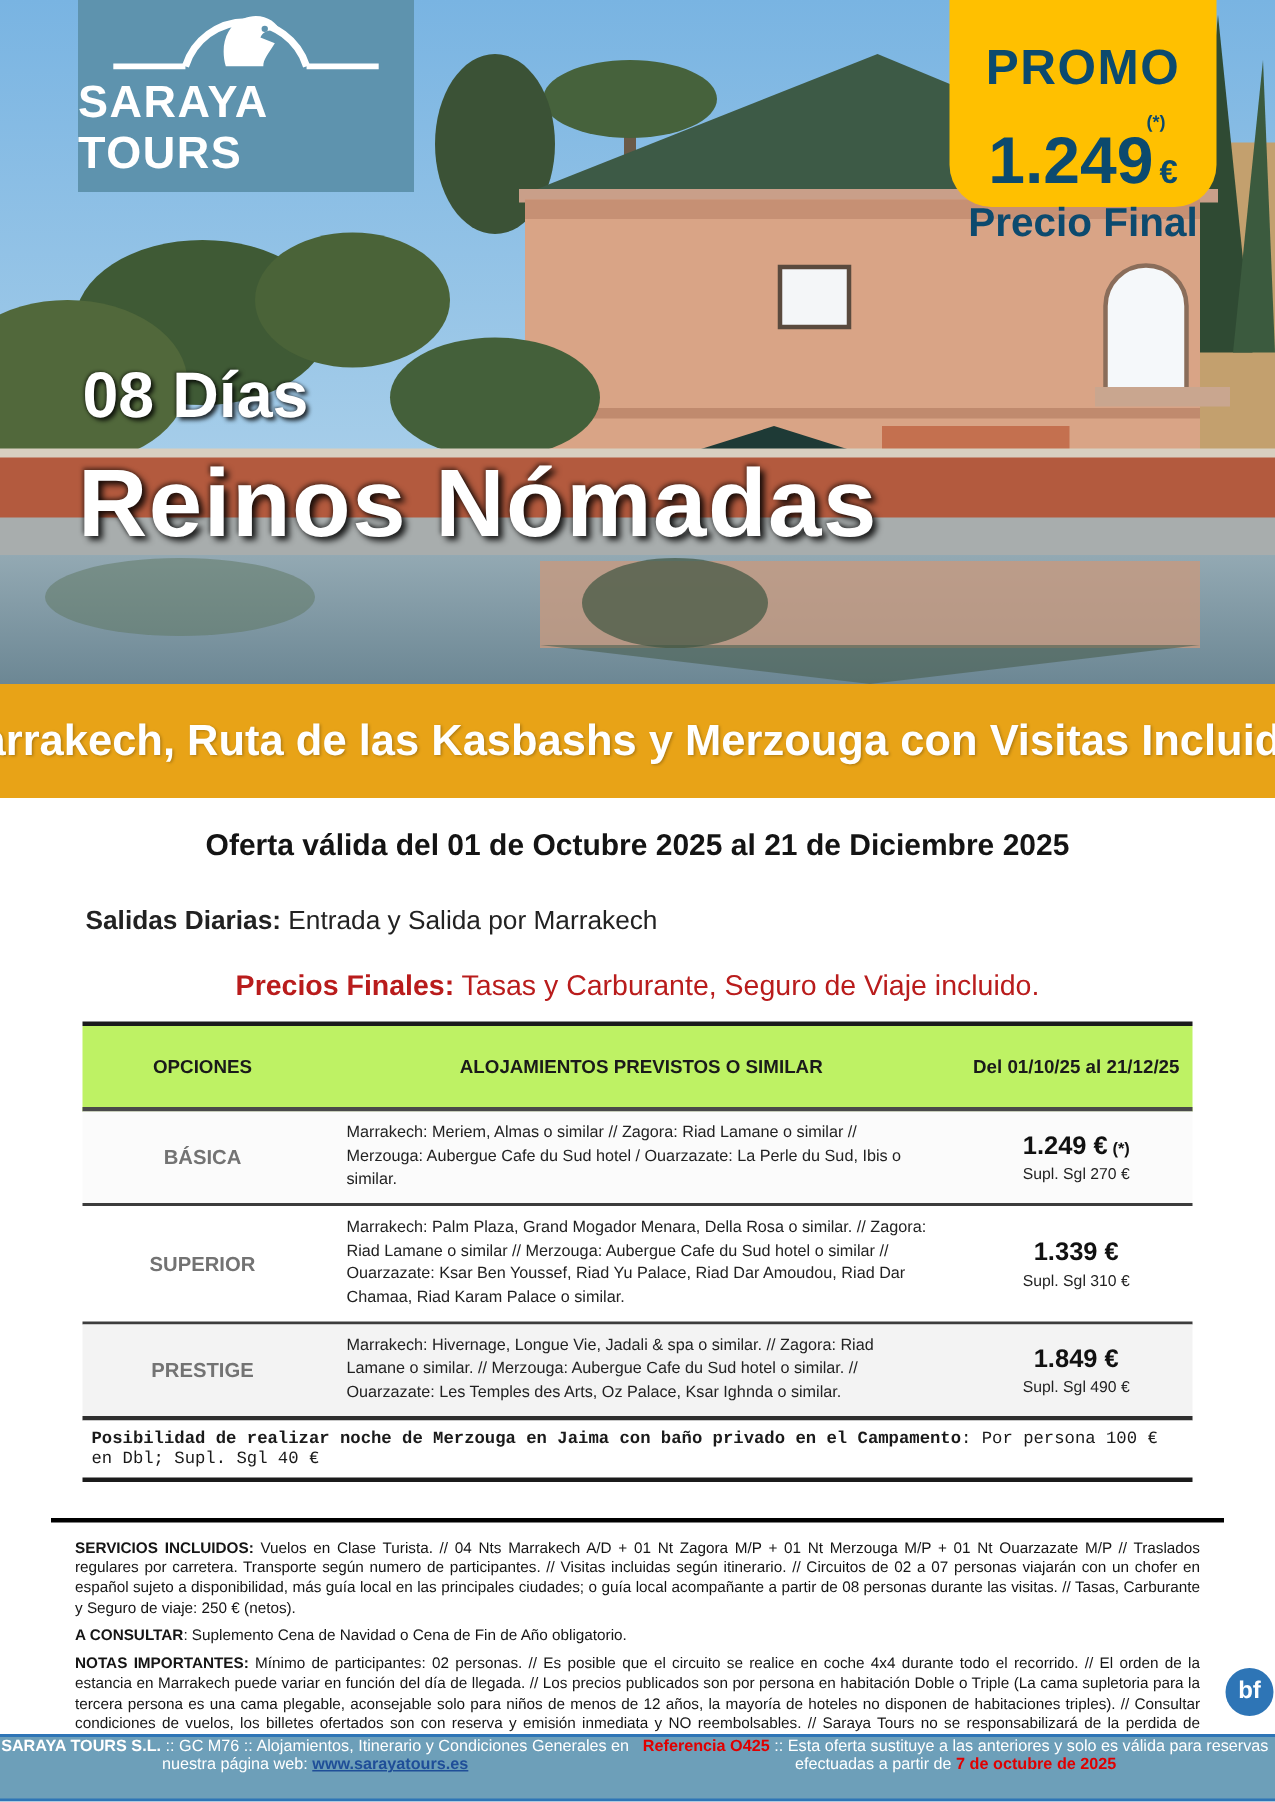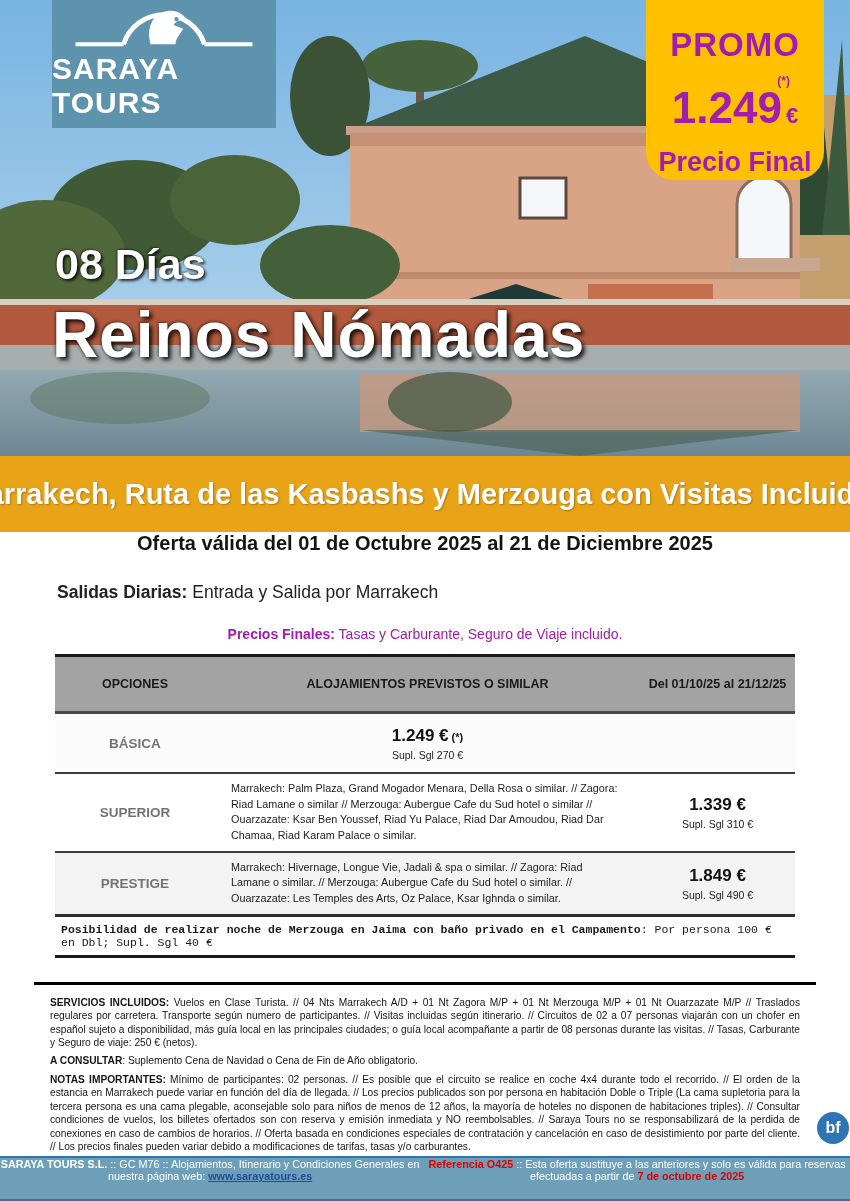--- a/index.html
+++ b/index.html
@@ -10,49 +10,49 @@
   
   .hero{position:relative;width:850px;height:456px;overflow:hidden;}
   .hero svg.photo{position:absolute;left:0;top:0;}
   .logo-box{
     position:absolute;left:52px;top:0;width:224px;height:128px;
     background:#5E93AE;display:flex;flex-direction:column;align-items:center;
     justify-content:flex-end;padding-bottom:8px;box-sizing:border-box;
   }
   .logo-text{color:#fff;font-weight:bold;font-size:30px;letter-spacing:1px;margin-top:2px;}
   .promo{
-    position:absolute;left:646px;top:0;width:178px;height:180px;
-    background:#FFC000;border-radius:0 0 28px 28px;color:#a21caf;text-align:center;
+    position:absolute;left:633px;top:0;width:178px;height:138px;
+    background:#FFC000;border-radius:0 0 28px 28px;color:#0c4a6e;text-align:center;
   }
   .promo-label{font-size:33px;font-weight:bold;letter-spacing:1px;margin-top:26px;}
   .promo-ast{font-size:12px;font-weight:bold;text-align:right;padding-right:34px;margin-top:10px;height:12px;}
   .promo-price{font-size:44px;font-weight:bold;line-height:1;margin-top:0;}
   .promo-cur{font-size:22px;font-weight:bold;margin-left:4px;}
-  .promo-final{font-size:27px;font-weight:bold;margin-top:17px;}
+  .promo-final{font-size:27px;font-weight:bold;margin-top:3px;}
   .days{
     position:absolute;left:55px;top:240px;font-size:43px;font-weight:bold;color:#fff;
     text-shadow:2px 2px 3px rgba(0,0,0,.8), -1px -1px 2px rgba(0,0,0,.45);
   }
   .title{
     position:absolute;left:52px;top:298px;font-size:64px;font-weight:bold;color:#fff;letter-spacing:1px;
     text-shadow:3px 3px 4px rgba(0,0,0,.85), -1px -1px 3px rgba(0,0,0,.5);
   }
   
   .banner{
     width:850px;height:76px;background:#E8A317;display:flex;align-items:center;justify-content:center;
   }
   .banner-text{color:#fff;font-size:29px;font-weight:bold;text-shadow:1px 1px 2px rgba(0,0,0,.25);white-space:nowrap;}
   
-  .validity{text-align:center;font-size:20px;font-weight:bold;color:#141414;}
+  .validity{text-align:center;margin-top:21px;font-size:20px;font-weight:bold;color:#141414;}
   .departures{margin:24px 0 0 57px;font-size:17.5px;color:#222;line-height:1.55;}
-  .prices-note{text-align:center;margin-top:20px;font-size:14px;color:#a21caf;}
+  .prices-note{text-align:center;margin-top:20px;font-size:19px;color:#b91c1c;}
   
   .tbl{width:740px;margin:12px 0 0 55px;border-top:3px solid #1b1b1b;}
   .tbl-header{
-    display:grid;grid-template-columns:160px 425px 155px;background:#a3a3a3;
+    display:grid;grid-template-columns:160px 425px 155px;background:#bef264;
     border-bottom:3px solid #4a4a4a;height:54px;align-items:center;text-align:center;
     font-weight:bold;font-size:12.5px;color:#1a1a1a;
   }
   .tbl-row{
     display:grid;grid-template-columns:160px 425px 155px;align-items:center;
     border-bottom:2px solid #3c3c3c;padding:7px 0;min-height:44px;
   }
   .tbl-row.r0{background:#fbfbfb;}
   .tbl-row.r1{background:#ffffff;}
   .tbl-row.r2{background:#f3f3f3;border-bottom:3px solid #2e2e2e;}
@@ -175,20 +175,21 @@
 
 <div class="tbl">
   <div class="tbl-header">
     <div>OPCIONES</div>
     <div>ALOJAMIENTOS PREVISTOS O SIMILAR</div>
     <div>Del 01/10/25 al 21/12/25</div>
   </div>
 
   <div class="tbl-row r0">
     <div class="opt">BÁSICA</div>
+    <div class="acc">Marrakech: Meriem, Almas o similar // Zagora: Riad Lamane o similar // Merzouga: Aubergue Cafe du Sud hotel / Ouarzazate: La Perle du Sud, Ibis o similar.</div>
     <div class="price-cell">
       <div><span class="price-big">1.249 €</span><span class="price-note"> (*)</span></div>
       <div class="suppl">Supl. Sgl 270 €</div>
     </div>
   </div>
 
   <div class="tbl-row r1">
     <div class="opt">SUPERIOR</div>
     <div class="acc">Marrakech: Palm Plaza, Grand Mogador Menara, Della Rosa o similar. // Zagora: Riad Lamane o similar // Merzouga: Aubergue Cafe du Sud hotel o similar // Ouarzazate: Ksar Ben Youssef, Riad Yu Palace, Riad Dar Amoudou, Riad Dar Chamaa, Riad Karam Palace o similar.</div>
     <div class="price-cell">

